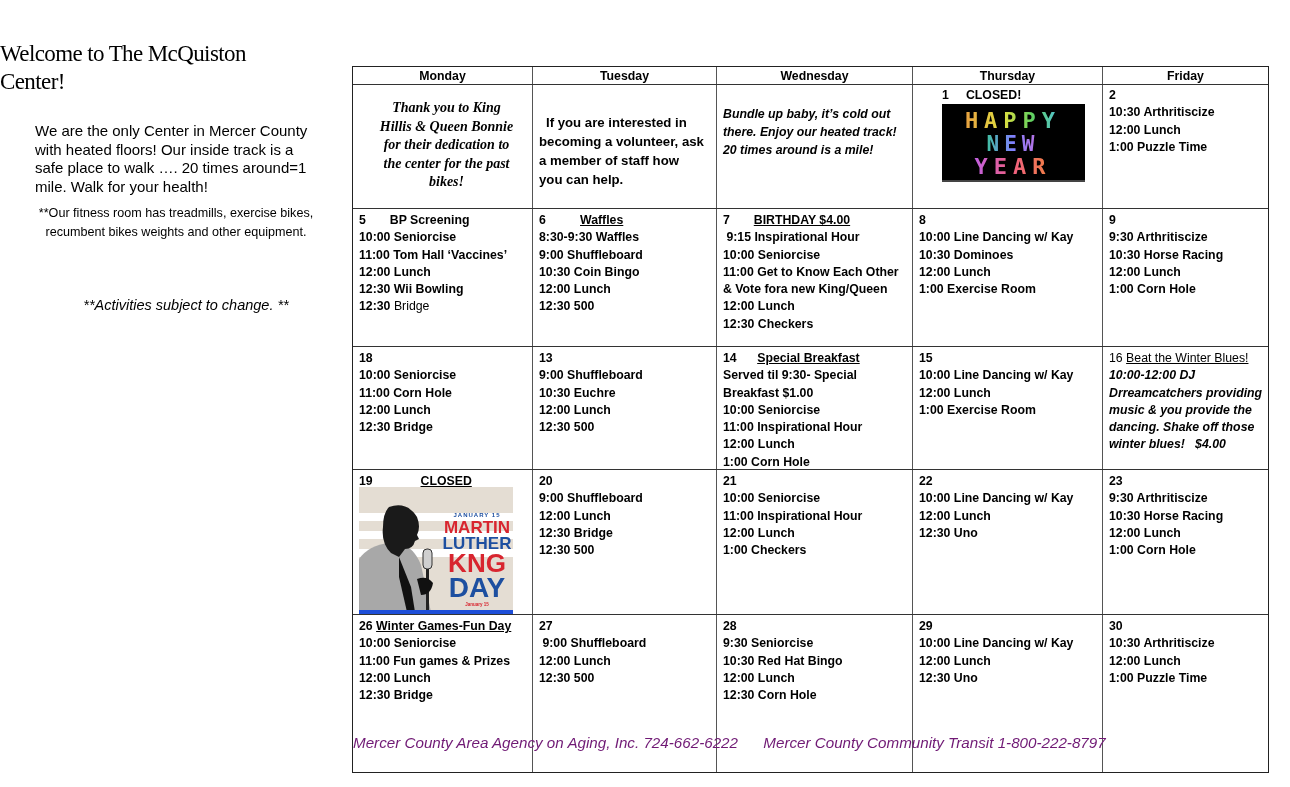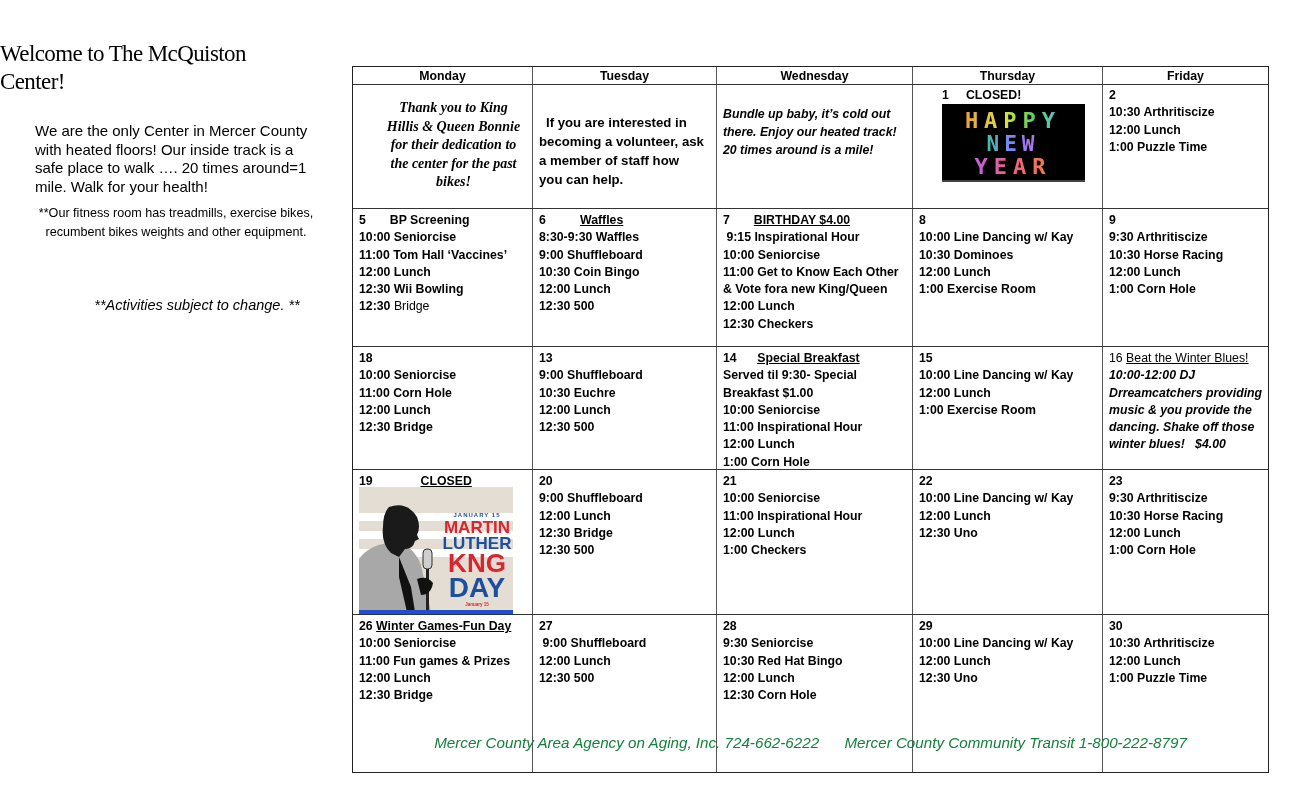--- a/index.html
+++ b/index.html
@@ -8,21 +8,21 @@
 
   
   .intro { position:absolute; left:0; top:40px; width:350px; }
   .intro-title { font-family:"Liberation Serif", "DejaVu Serif", serif;
                  font-size:23px; line-height:28px; text-align:left; margin:0;
                  letter-spacing:-0.6px; font-weight:normal; }
   .intro-p1 { position:absolute; left:35px; top:82px; width:285px;
               font-size:15px; line-height:18.6px; }
   .intro-p2 { position:absolute; left:36px; top:164px; width:280px; text-align:center;
               font-size:12.6px; line-height:18.6px; }
-  .intro-note { position:absolute; left:12px; top:257px; width:370px; text-align:center;
+  .intro-note { position:absolute; left:1px; top:257px; width:370px; text-align:center;
                 font-size:14.5px; font-style:italic; }
 
   
   .cal { position:absolute; left:352px; top:66px; width:917px; height:707px;
          border:1.5px solid #222; box-sizing:border-box; }
   .vline { position:absolute; top:0; bottom:0; width:0; border-left:1.5px solid #555; }
   .hline { position:absolute; left:0; right:0; height:0; border-top:1.5px solid #333; }
   .hdr { position:absolute; top:0; height:18px; line-height:18px; text-align:center;
          font-weight:bold; font-size:12.3px; }
 
@@ -38,22 +38,22 @@
   .msg-sans { font-size:13.2px; line-height:19px; font-weight:bold; }
   .msg-ital { font-size:12.3px; line-height:18px; font-style:italic; font-weight:bold; }
 
   
   .hny { position:absolute; left:29px; top:18px; width:143px; height:78px; background:#000;
          border-bottom:2px solid #444; box-sizing:border-box; }
   .hny svg, .mlk svg { display:block; }
   .mlk { position:absolute; left:6px; top:17px; width:154px; height:127px; background:#e6e0d8;
          border-bottom:4px solid #1d4ed8; box-sizing:border-box; overflow:hidden; }
 
-  .footer { position:absolute; left:0; right:0; top:667px; text-align:center;
-            font-style:italic; font-size:15.2px; color:#15803d; white-space:pre; }
+  .footer { position:absolute; left:0; right:0; top:667px; text-align:left;
+            font-style:italic; font-size:15.2px; color:#701a75; white-space:pre; }
 </style>
 </head>
 <body>
 
 <div class="intro">
   <h1 class="intro-title">
     <span>Welcome to The McQuiston</span><br>
     <span>Center!</span>
   </h1>
   <div class="intro-p1">We are the only Center in Mercer County with heated floors!  Our inside track is a safe place to walk …. 20 times around=1 mile. Walk for your health!</div>
@@ -72,21 +72,21 @@
   <div class="hline" style="top:279px"></div>
   <div class="hline" style="top:402px"></div>
   <div class="hline" style="top:547px"></div>
 
   <div class="hdr" style="left:0;width:179px">Monday</div>
   <div class="hdr" style="left:180px;width:183px">Tuesday</div>
   <div class="hdr" style="left:364px;width:195px">Wednesday</div>
   <div class="hdr" style="left:560px;width:189px">Thursday</div>
   <div class="hdr" style="left:750px;width:165px">Friday</div>
 
-  <div class="cell msg-serif" style="left:11px;top:19px;width:179px;height:122px;padding-top:13px">
+  <div class="cell msg-serif" style="left:4px;top:19px;width:179px;height:122px;padding-top:13px">
     <div>Thank you to King</div>
     <div>Hillis &amp; Queen Bonnie</div>
     <div>for their dedication to</div>
     <div>the center for the past</div>
     <div>bikes!</div>
   </div>
   <div class="cell msg-sans" style="left:180px;top:26px;width:183px;height:122px;padding-top:20px">
     <div class="line" style="padding-left:7px">If you are interested in</div>
     <div class="line">becoming a volunteer, ask</div>
     <div class="line">a member of staff how</div>

